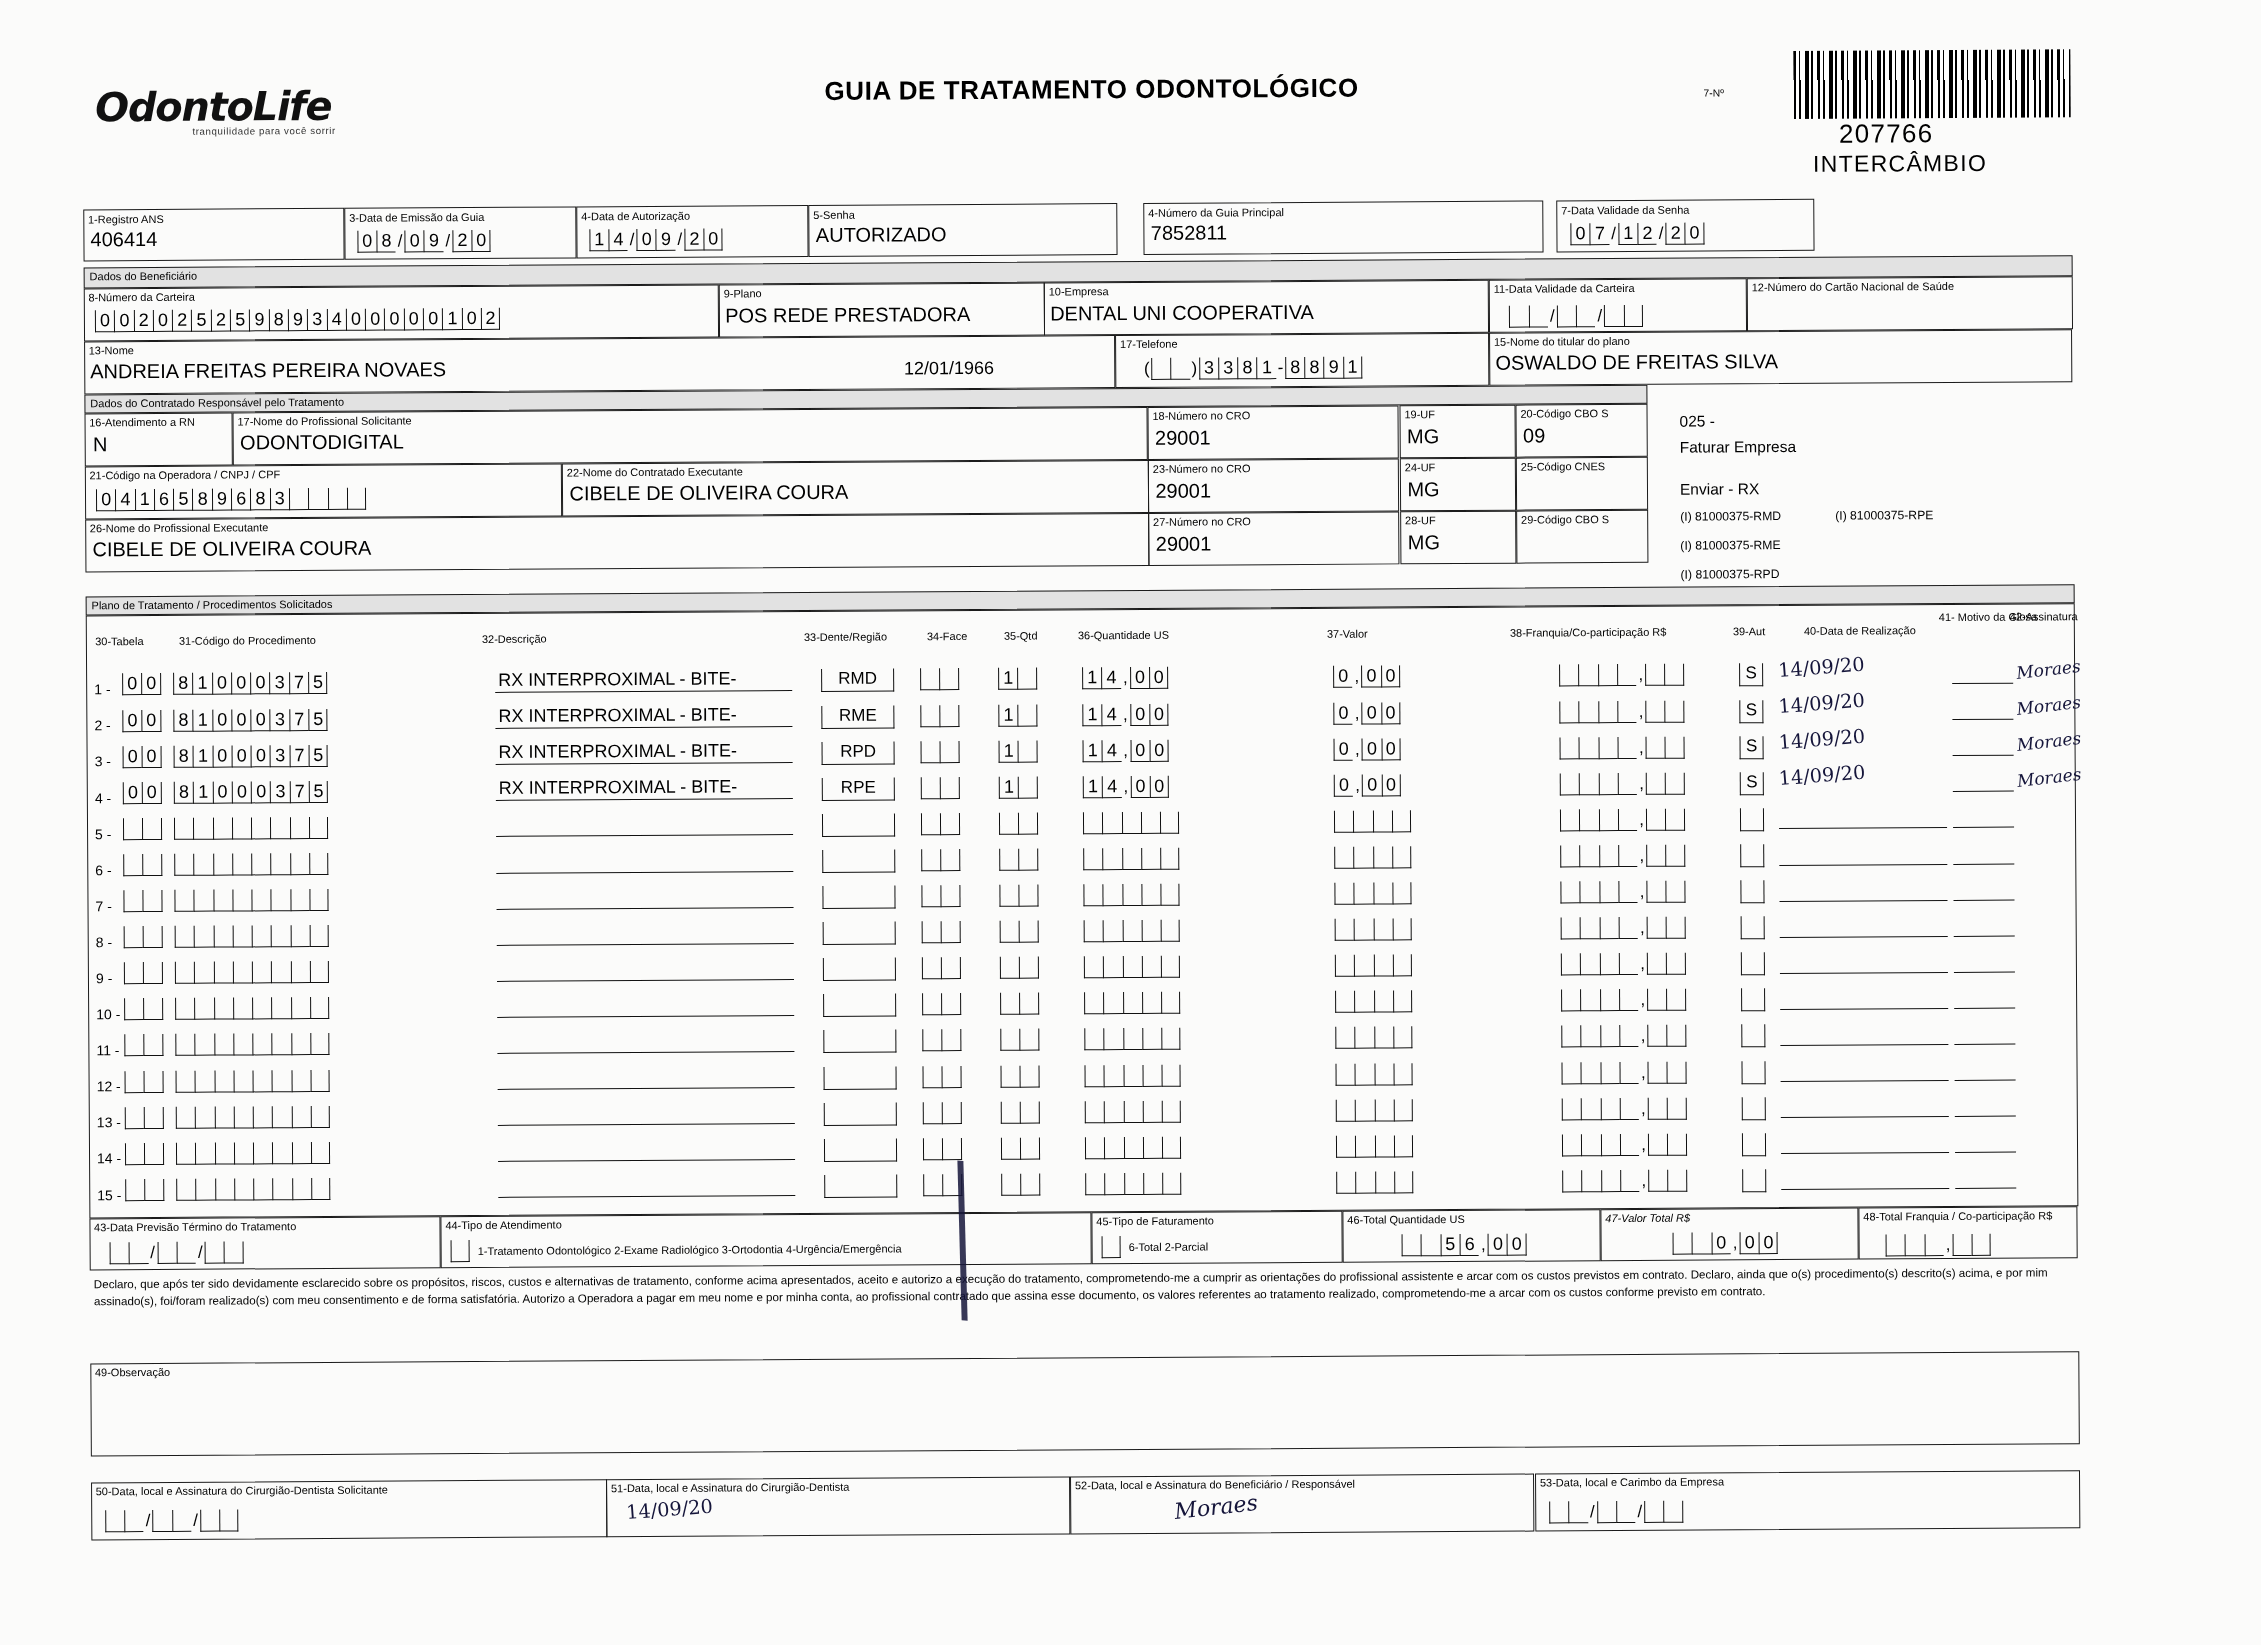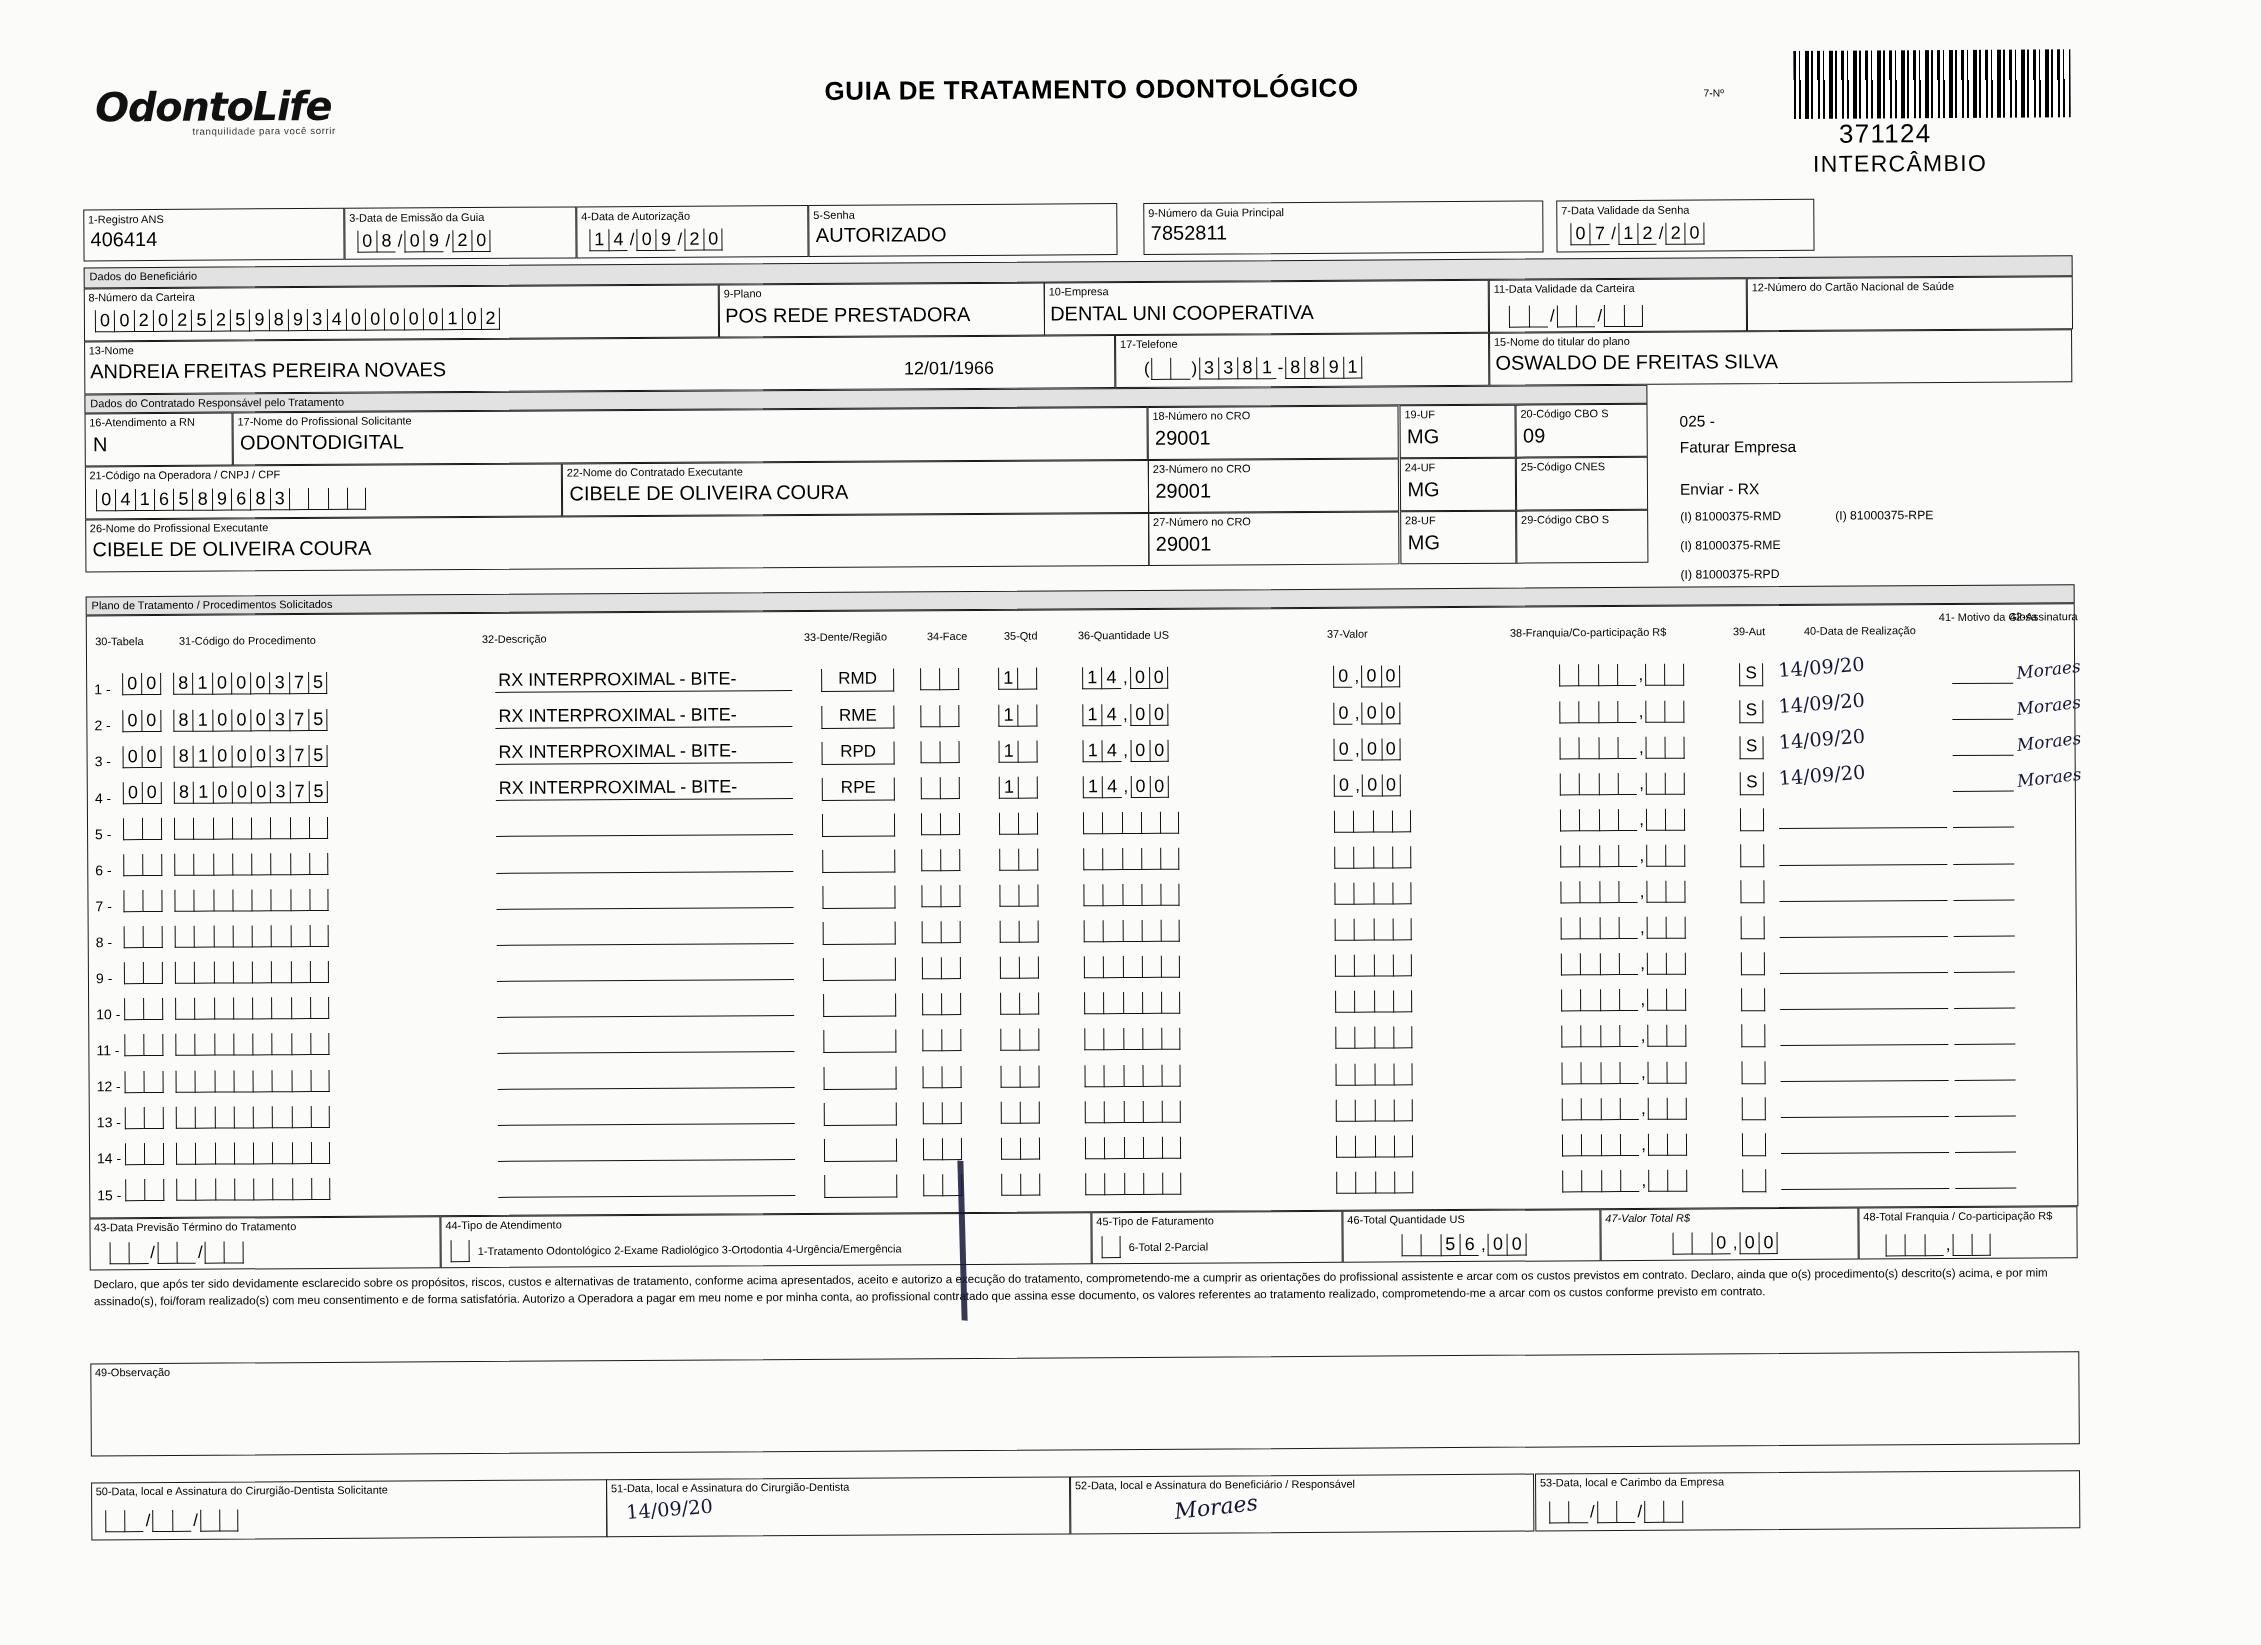--- a/index.html
+++ b/index.html
@@ -112,21 +112,21 @@
 
   <div class="logo">
     <div class="logo-text">OdontoLife</div>
     <div class="logo-sub">tranquilidade para você sorrir</div>
   </div>
 
   <div class="hdr-title">GUIA DE TRATAMENTO ODONTOLÓGICO</div>
 
   <div class="barcode-no">7-Nº</div>
   <div class="barcode"></div>
-  <div class="guia-num">371124</div>
+  <div class="guia-num">207766</div>
   <div class="intercambio">INTERCÂMBIO</div>
 
   <div class="box" style="left:9.7px;top:164px;width:261px;height:52px;">
     <div class="cell-label" style="left:3.9px;top:2.6px;">1-Registro ANS</div>
     <div class="cell-val" style="left:6.4px;top:18px;">406414</div>
   </div>
 
   <div class="box" style="left:271px;top:164px;width:232px;height:52px;">
     <div class="cell-label" style="left:3.9px;top:2.6px;">3-Data de Emissão da Guia</div>
     <div class="comb" style="left:11.6px;top:22px;">
@@ -154,21 +154,21 @@
           <i>0</i>
     </div>
   </div>
 
   <div class="box" style="left:735px;top:164px;width:309px;height:52px;">
     <div class="cell-label" style="left:3.9px;top:2.6px;">5-Senha</div>
     <div class="cell-val" style="left:6.4px;top:18px;">AUTORIZADO</div>
   </div>
 
   <div class="box" style="left:1070px;top:164px;width:400px;height:52px;">
-    <div class="cell-label" style="left:3.9px;top:2.6px;">9-Número da Guia Principal</div>
+    <div class="cell-label" style="left:3.9px;top:2.6px;">4-Número da Guia Principal</div>
     <div class="cell-val" style="left:6.4px;top:18px;">7852811</div>
   </div>
 
   <div class="box" style="left:1483px;top:164px;width:258px;height:52px;">
     <div class="cell-label" style="left:3.9px;top:2.6px;">7-Data Validade da Senha</div>
     <div class="comb" style="left:13px;top:22px;">
       <i>0</i>
           <i>7</i>
           <span class="slash">/</span>
           <i>1</i>

